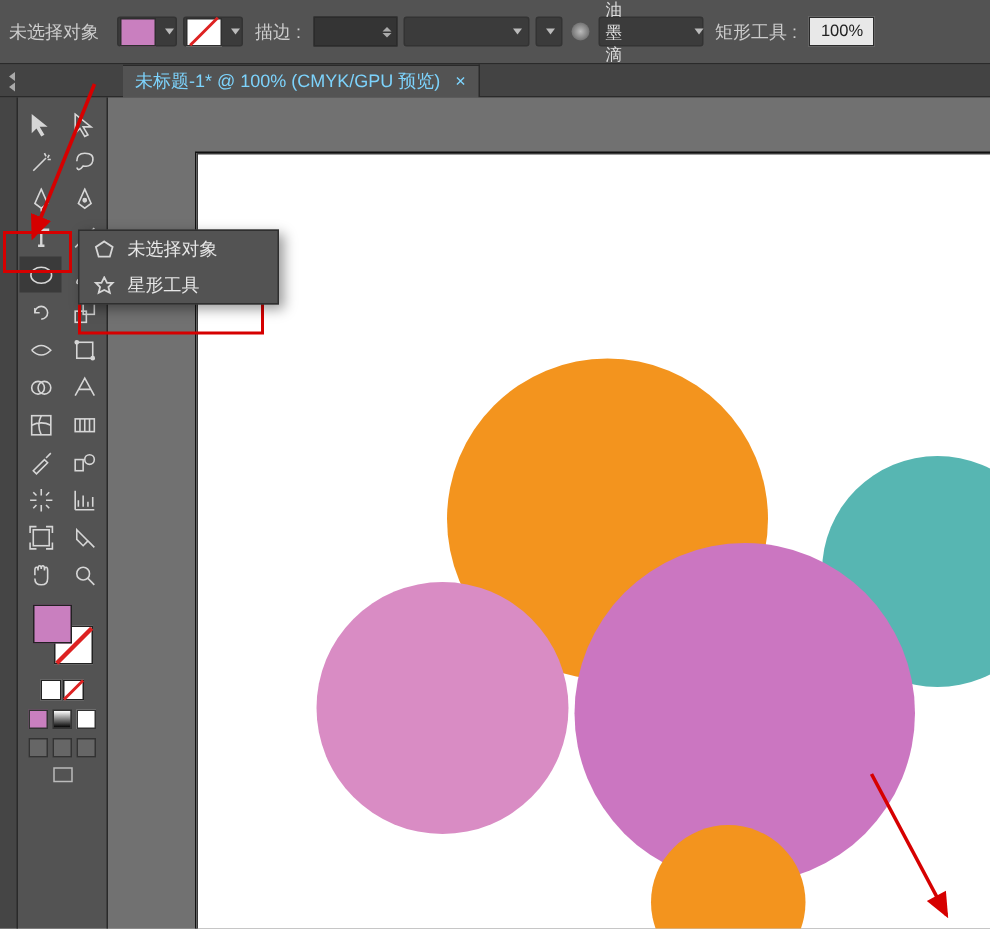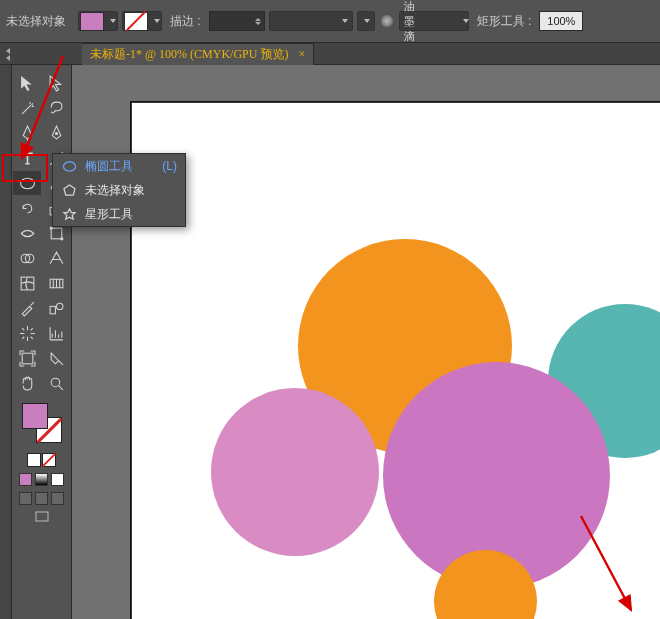--- a/index.html
+++ b/index.html
@@ -25,21 +25,21 @@
   .dd-txt { flex:1; font-size:11px; color:#ddd;}
   .opacity-val{ width:44px; height:20px; border:1px solid #2b2b2b; background:#e8e8e8; color:#222; font-size:11px; display:flex; align-items:center; justify-content:center;}
 
   
   .tabstrip { height:22px; background:#434343; display:flex; align-items:center; padding-left:14px; border-bottom:1px solid #2a2a2a;}
   .lil-arrows{ width:14px; height:14px; margin-left:-8px; margin-right:10px; position:relative;}
   .lil-arrows::before,.lil-arrows::after{content:"";position:absolute;width:0;height:0;border-top:3px solid transparent;border-bottom:3px solid transparent;}
   .lil-arrows::before{border-right:4px solid #aaa;left:0;top:1px;}
   .lil-arrows::after{border-right:4px solid #aaa;left:0;top:8px;}
   .doc-tab{ background:#535353; height:22px; padding:0 8px; display:flex; align-items:center; border-top:1px solid #2a2a2a; border-right:1px solid #2a2a2a; gap:10px;}
-  .doc-tab span{ color:#eab308; font-size:12px;font-family:Liberation Serif, serif;}
+  .doc-tab span{ color:#7dd3fc; font-size:12px;}
   .doc-close{ color:#bbb; font-size:12px; cursor:pointer;}
   .vstrip{ width:12px; background:#454545; border-right:1px solid #2a2a2a;}
 
   
   .main{ display:flex; height:calc(619px - 29px - 22px); }
   .toolbar{ width:60px; background:#535353; border-right:1px solid #2a2a2a; padding-top:6px; display:flex; flex-direction:column; align-items:center;}
   .tool-grid{ display:grid; grid-template-columns:28px 28px; gap:1px;}
   .tool{ width:28px; height:24px; display:flex; align-items:center; justify-content:center; color:#d6d6d6;}
   .tool svg{ width:17px; height:17px; fill:#d6d6d6; stroke:#d6d6d6;}
   .tool.sel{ background:#3a3a3a;}
@@ -313,29 +313,20 @@
         <div class="circ" style="background: rgb(243, 148, 30); width: 214px; height: 214px; left: 166px; top: 136px;"></div>
         <div class="circ" style="background: rgb(87, 182, 178); width: 154px; height: 154px; left: 416px; top: 201px;"></div>
         <div class="circ" style="background: rgb(217, 140, 196); width: 168px; height: 168px; left: 79px; top: 285px;"></div>
         <div class="circ" style="background: rgb(203, 118, 193); width: 227px; height: 227px; left: 251px; top: 259px;"></div>
         <div class="circ" style="background: rgb(243, 148, 30); width: 103px; height: 103px; left: 302px; top: 447px;"></div>
       </div>
   </div>
 </div>
 
 <div class="flyout">
-  <div class="fly-item sel">
-    <span class="ic">
-        <svg viewBox="0 0 16 14">
-          <ellipse cx="8" cy="7" rx="6.5" ry="5"></ellipse>
-        </svg>
-      </span>
-    <span>椭圆工具</span>
-    <span class="short">(L)</span>
-  </div>
   <div class="fly-item">
     <span class="ic">
         <svg viewBox="0 0 16 14">
           <polygon points="8,1 14,5 12,12 4,12 2,5"></polygon>
         </svg>
       </span>
     <span>未选择对象</span>
     <span class="short"></span>
   </div>
   <div class="fly-item">

